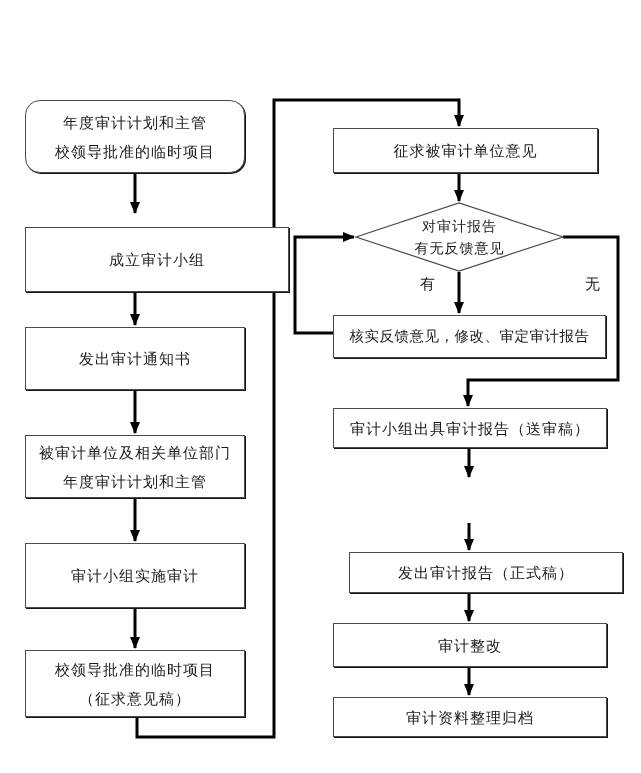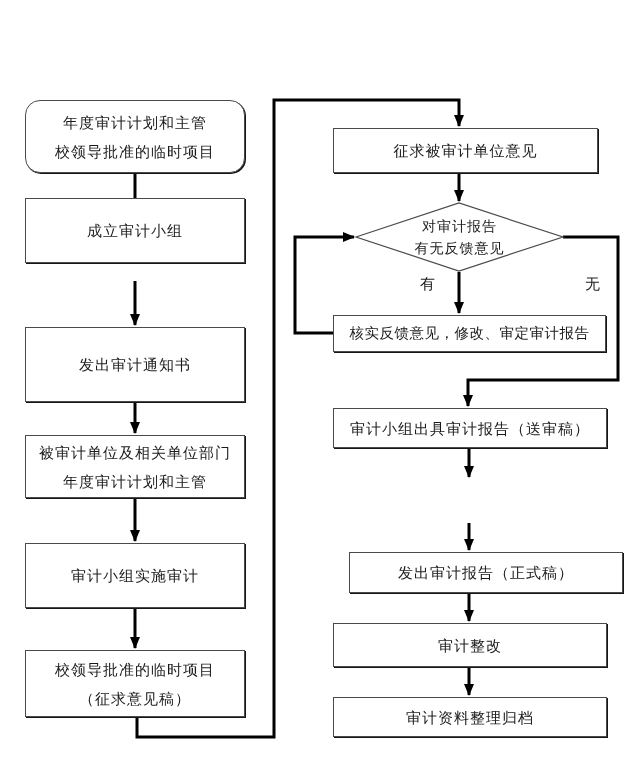--- a/index.html
+++ b/index.html
@@ -70,42 +70,42 @@
     <path d="M469,523 V550" marker-end="url(#arrow)"></path>
     <path d="M469,594 V621" marker-end="url(#arrow)"></path>
     <path d="M469,668 V695" marker-end="url(#arrow)"></path>
 
     <polygon class="diamond" points="356,237 459,203 563,237 459,271"></polygon>
   </svg>
 
   <div class="node" style="left:25px;top:100px;width:220px;height:73px;border-radius:15px;">年度审计计划和主管
 校领导批准的临时项目</div>
 
-  <div class="node" style="left:25px;top:198px;width:220px;height:65px;">成立审计小组</div>
+  <div class="node" style="left:25px;top:227px;width:264px;height:65px;">成立审计小组</div>
 
-  <div class="node" style="left:25px;top:327px;width:220px;height:75px;">发出审计通知书</div>
+  <div class="node" style="left:25px;top:327px;width:220px;height:63px;">发出审计通知书</div>
 
   <div class="node" style="left:25px;top:435px;width:220px;height:63px;">被审计单位及相关单位部门
 年度审计计划和主管</div>
 
   <div class="node" style="left:25px;top:543px;width:220px;height:65px;">审计小组实施审计</div>
 
   <div class="node" style="left:25px;top:650px;width:220px;height:67px;">校领导批准的临时项目
 （征求意见稿）</div>
 
   <div class="node" style="left:333px;top:128px;width:265px;height:45px;">征求被审计单位意见</div>
 
   <div class="decision-label" style="left:389px;top:214px;width:141px;height:46px;">对审计报告
 有无反馈意见</div>
 
   <div class="branch-label" style="left:420px;top:276px;">有</div>
 
   <div class="branch-label" style="left:585px;top:276px;">无</div>
 
-  <div class="node" style="left:333px;top:315px;width:273px;height:37px;font-size:14.5px;letter-spacing:0.5px;">核实反馈意见，修改、审定审计报告</div>
+  <div class="node" style="left:333px;top:315px;width:273px;height:43px;font-size:14.5px;letter-spacing:0.5px;">核实反馈意见，修改、审定审计报告</div>
 
   <div class="node" style="left:333px;top:408px;width:274px;height:40px;">审计小组出具审计报告（送审稿）</div>
 
 
   <div class="node" style="left:333px;top:552px;width:274px;height:41px;margin-left:16px;">发出审计报告（正式稿）</div>
 
   <div class="node" style="left:333px;top:623px;width:274px;height:44px;">审计整改</div>
 
   <div class="node" style="left:333px;top:697px;width:274px;height:40px;">审计资料整理归档</div>
 

